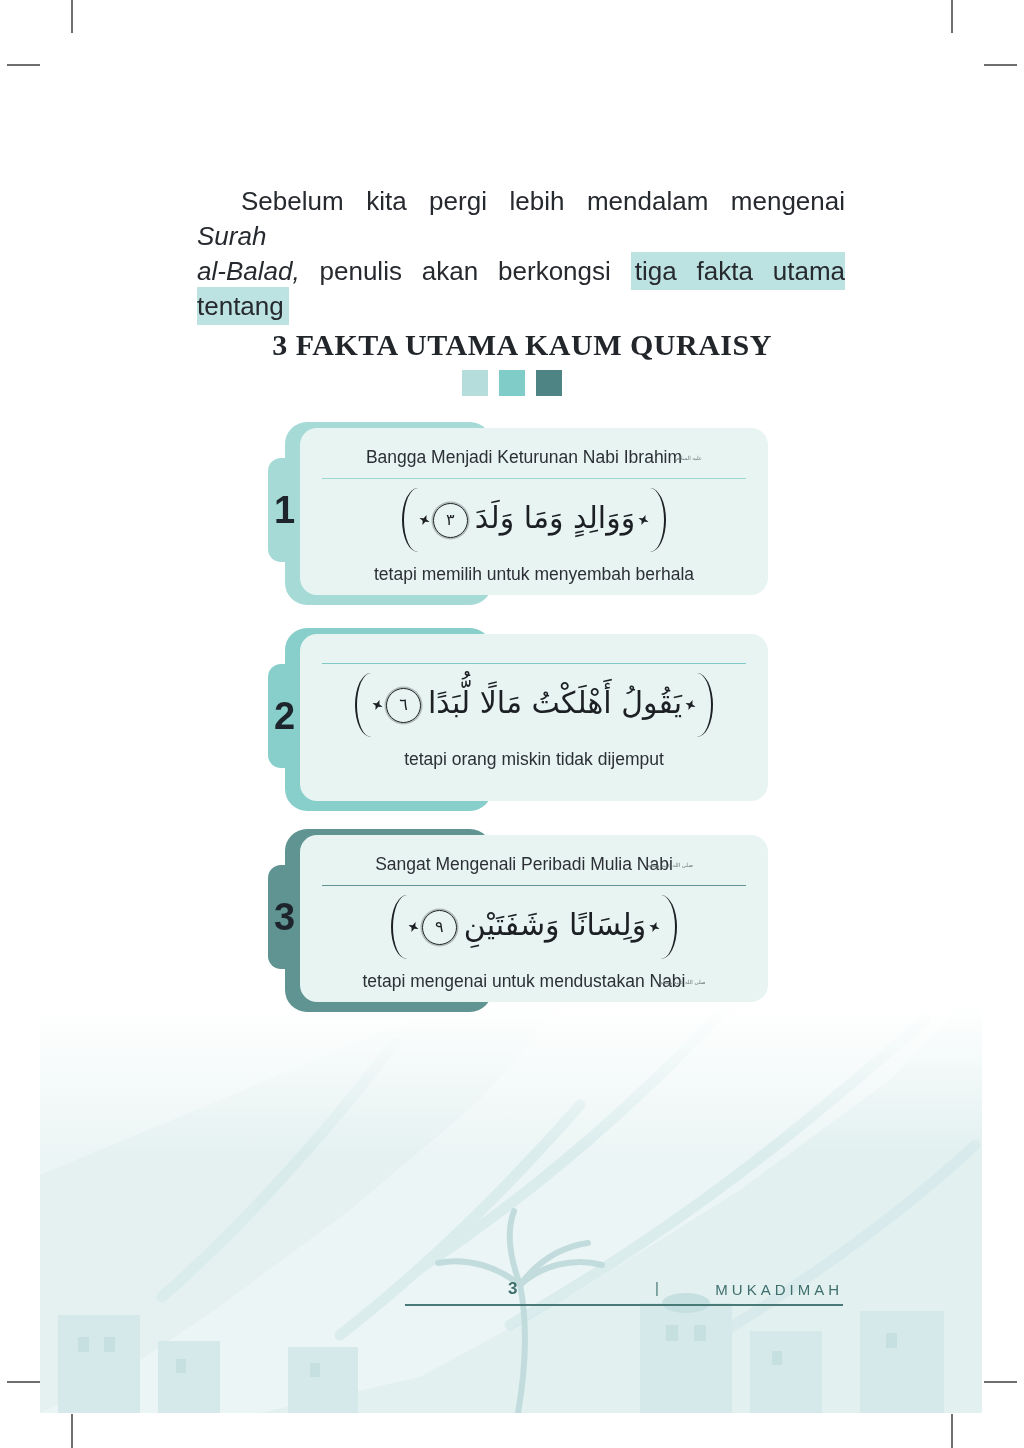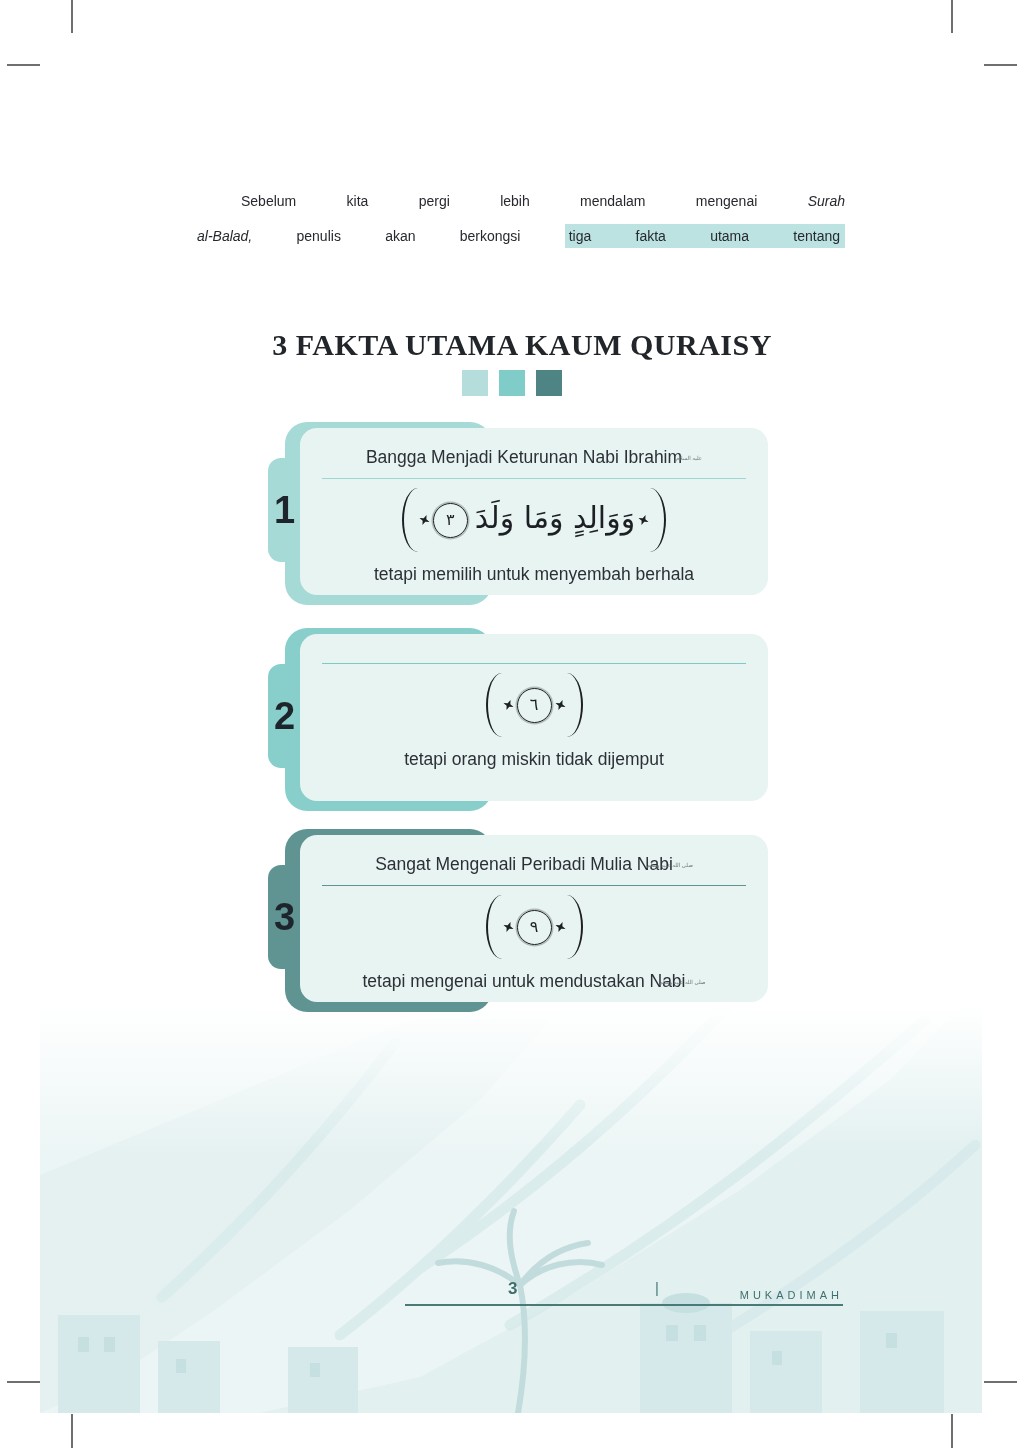--- a/index.html
+++ b/index.html
@@ -19,21 +19,21 @@
   .cm-br-v{left:951px;top:1414px;width:2px;height:34px;}
 
   
   .bg-art{position:absolute;left:40px;top:985px;width:942px;height:428px;overflow:hidden;z-index:0;}
   .bg-art svg{display:block;width:100%;height:100%;}
   .bg-fade{position:absolute;left:0;top:0;width:100%;height:170px;
     background:linear-gradient(#ffffff 12%, rgba(255,255,255,0));}
 
   
   .intro{position:absolute;left:197px;top:184px;width:648px;margin:0;
-    font-size:14px;line-height:35px;color:#26292e;z-index:2;}
+    font-size:26px;line-height:35px;color:#26292e;z-index:2;}
   .intro .line{display:block;}
   .intro .jline{text-align:justify;text-align-last:justify;}
   .indent{display:inline-block;width:44px;}
   mark.hl{background:#bce3e1;color:inherit;padding:4px 5px 4px 4px;}
 
   
   .heading{position:absolute;left:10px;top:328px;width:1024px;margin:0;text-align:center;
     font-family:"Liberation Serif", serif;font-weight:700;font-size:30px;
     letter-spacing:0.5px;color:#22262a;z-index:2;}
   .squares{position:absolute;left:0;top:370px;width:1024px;display:flex;
@@ -73,22 +73,22 @@
   .bkt-close::after{right:-4px;transform:translateY(-50%) rotate(22deg);}
   .card-caption{font-size:17.5px;color:#2c3036;margin-top:7px;white-space:nowrap;}
   .honorific{display:inline-block;width:16px;font-size:5.5px;line-height:1.1;
     color:#6e7a7a;vertical-align:middle;text-align:center;direction:rtl;margin-left:4px;}
 
   
   .footer{position:absolute;left:405px;top:1279px;width:438px;height:30px;z-index:4;
     color:#3f6f6d;}
   .footer-num{position:absolute;left:103px;top:0;font-size:17px;font-weight:700;}
   .footer-sep{position:absolute;left:250px;top:0;font-size:15px;color:#4a7a78;}
-  .footer-section{position:absolute;right:0;top:2px;font-size:11px;
-    letter-spacing:4px;font-weight:500;margin-top:8px;}
+  .footer-section{position:absolute;right:0;top:2px;font-size:15px;
+    letter-spacing:4px;font-weight:500;}
   .footer-line{position:absolute;left:0;right:0;top:25px;height:2px;background:#4a7a78;}
 </style>
 </head>
 <body>
 
 <div class="crop cm-tl-v"></div>
 <div class="crop cm-tl-h"></div>
 <div class="crop cm-tr-v"></div>
 <div class="crop cm-tr-h"></div>
 <div class="crop cm-bl-h"></div>
@@ -170,36 +170,38 @@
 </section>
 
 <section class="card" id="card2" style="--accent: #88cfcb; --divider: #7fcac6;">
   <div class="card-back"></div>
   <div class="card-tab"></div>
   <div class="card-num">2</div>
   <div class="card-body">
     <div class="divider"></div>
     <div class="verse" dir="rtl">
       <span class="bkt bkt-open"></span>
+      <span class="verse-text">يَقُولُ أَهْلَكْتُ مَالًا لُّبَدًا</span>
       <span class="ayah">٦</span>
       <span class="bkt bkt-close"></span>
     </div>
     <div class="card-caption"><span>tetapi orang miskin tidak dijemput</span></div>
   </div>
 </section>
 
 <section class="card" id="card3" style="--accent: #5f9492; --divider: #5f9492;">
   <div class="card-back"></div>
   <div class="card-tab"></div>
   <div class="card-num">3</div>
   <div class="card-body">
     <div class="card-title"><span>Sangat Mengenali Peribadi Mulia Nabi</span><span class="honorific">صلى الله عليه وسلم</span></div>
     <div class="divider"></div>
     <div class="verse" dir="rtl">
       <span class="bkt bkt-open"></span>
+      <span class="verse-text">وَلِسَانًا وَشَفَتَيْنِ</span>
       <span class="ayah">٩</span>
       <span class="bkt bkt-close"></span>
     </div>
     <div class="card-caption"><span>tetapi mengenai untuk mendustakan Nabi</span><span class="honorific">صلى الله عليه وسلم</span></div>
   </div>
 </section>
 
 <div class="footer">
   <span class="footer-num">3</span>
   <span class="footer-sep">|</span>

